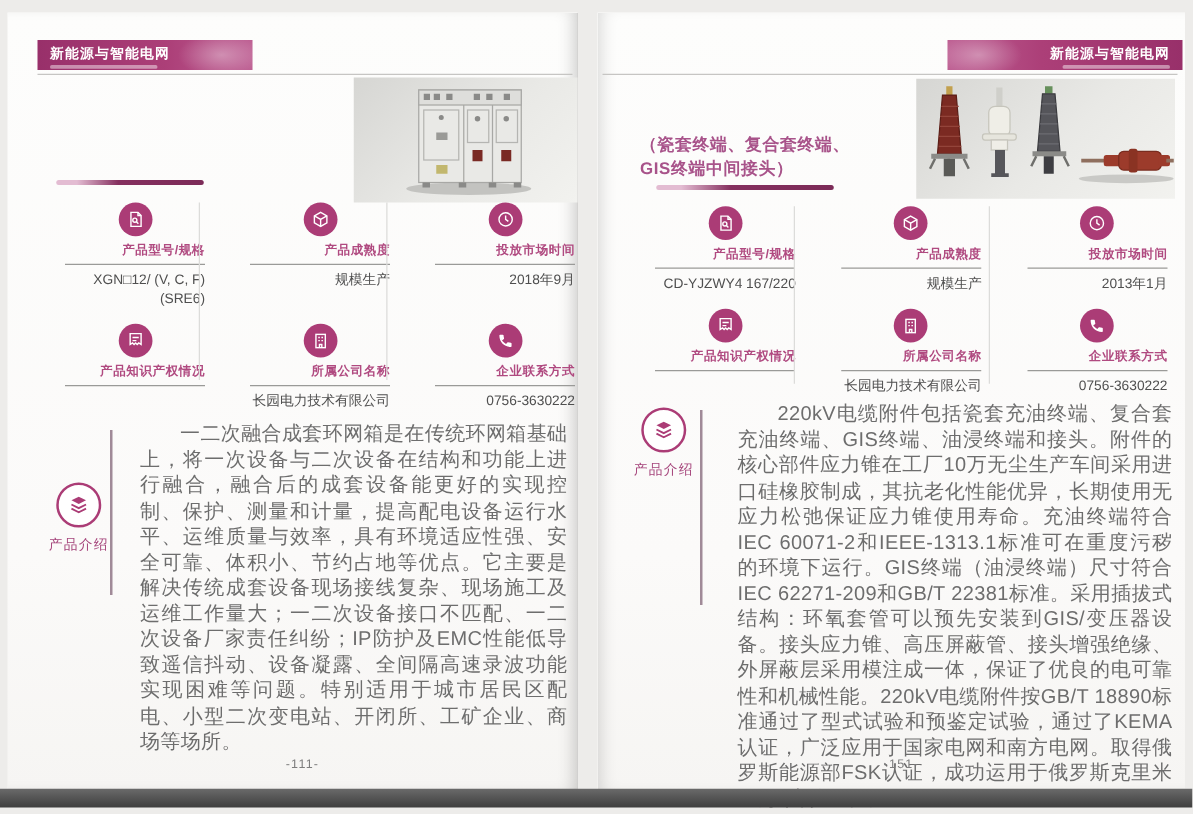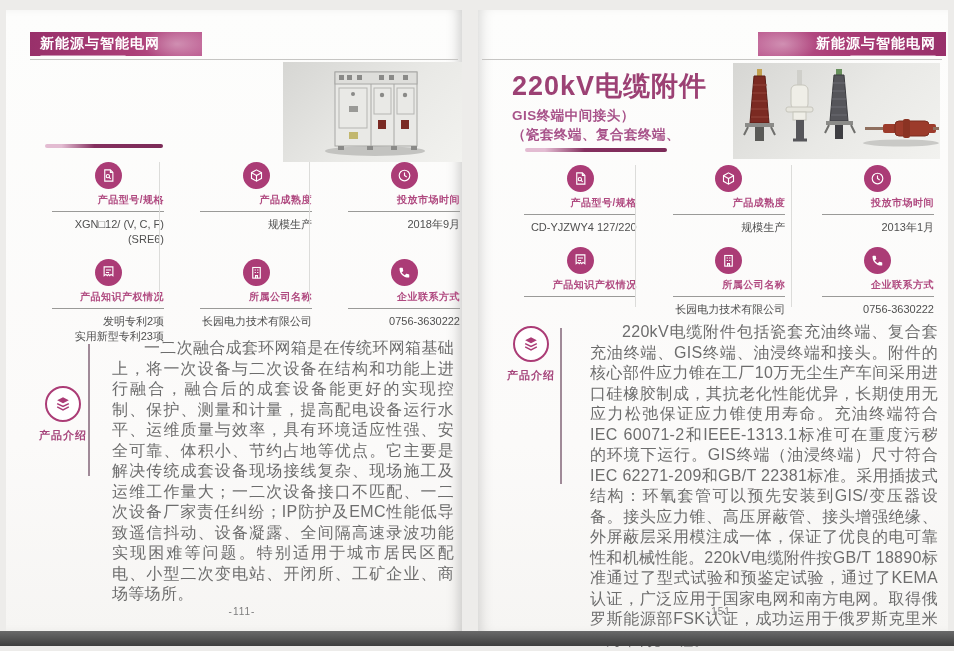--- a/index.html
+++ b/index.html
@@ -23,21 +23,21 @@
   .band{
     position:absolute;top:22px;height:24px;width:172px;
     color:#fff;overflow:hidden;
   }
   .band-left{left:24px;background:linear-gradient(90deg,#98306a,#ac3f78 60%,#bd5e92);}
   .band-right{right:2px;width:188px;background:linear-gradient(270deg,#98306a,#ac3f78 60%,#bd5e92);}
   .band .swoosh{position:absolute;top:-6px;width:70px;height:36px;border-radius:50%;
     background:radial-gradient(ellipse at center,rgba(255,255,255,.35),rgba(255,255,255,0) 70%);}
   .band-left .swoosh{right:-10px;}
   .band-right .swoosh{left:-10px;}
-  .band .btitle{position:relative;font-size:14px;font-weight:bold;letter-spacing:1px;padding:3px 10px 0;}
+  .band .btitle{position:relative;font-size:11px;font-weight:bold;letter-spacing:1px;padding:3px 10px 0;}
   .band-right .btitle{text-align:right;}
   .band .bsub{position:relative;height:3px;width:86px;margin:2px 10px 0;background:rgba(255,255,255,.45);border-radius:2px;}
   .band-right .bsub{margin-left:auto;}
   .rule{position:absolute;top:49px;height:1px;background:#c6c5c3;}
   #page-left .rule{left:24px;right:4px;}
   #page-right .rule{left:4px;right:6px;}
 
   
   .ptitle{
     position:absolute;font-weight:bold;color:#9c4174;letter-spacing:1px;
@@ -72,21 +72,21 @@
   #page-right .vline{top:155px;height:142px;}
   .vline.v1{left:33.5%;} .vline.v2{left:66.5%;}
 
   
   .intro-side{position:absolute;text-align:center;width:54px;}
   #page-left .intro-side{left:30px;top:376px;}
   #page-right .intro-side{left:26px;top:316px;}
   .lcircle{width:32px;height:32px;border-radius:50%;border:2px solid #ab3c76;background:#fff;
     display:flex;align-items:center;justify-content:center;margin:0 auto;}
   .lcircle svg{width:20px;height:20px;}
-  .intro-label{font-size:11px;font-weight:bold;color:#a6467c;margin-top:6px;letter-spacing:1px;}
+  .intro-label{font-size:11px;font-weight:normal;color:#a6467c;margin-top:6px;letter-spacing:1px;}
   .intro-vline{position:absolute;width:2px;background:#a08a98;}
   #page-left .intro-vline{left:82px;top:334px;height:132px;}
   #page-right .intro-vline{left:82px;top:318px;height:156px;}
   .intro-text{
     position:absolute;font-size:16px;color:#6d6d6d;line-height:20.5px;
     text-align:justify;text-indent:2em;letter-spacing:.3px;
   }
   #page-left .intro-text{left:106px;right:8px;top:328px;}
   #page-right .intro-text{left:112px;right:10px;top:312px;}
 
@@ -185,22 +185,20 @@
     </div>
     <div class="cell">
       <div class="icircle">
         <svg viewBox="0 0 24 24" fill="none" stroke="#fff" stroke-width="1.8">
             <path d="M5 3h14v14l-3-2-2 2-2-2-2 2-2-2-3 2z"></path>
             <path d="M8 8h8M8 12h5"></path>
           </svg>
       </div>
       <div class="ilabel">产品知识产权情况</div>
       <div class="iline"></div>
-      <div class="ivalue">发明专利2项
-实用新型专利23项</div>
     </div>
     <div class="cell">
       <div class="icircle">
         <svg viewBox="0 0 24 24" fill="none" stroke="#fff" stroke-width="1.8">
             <rect x="6" y="4" width="12" height="17"></rect>
             <path d="M9 8h2M13 8h2M9 12h2M13 12h2M10.5 21v-4h3v4"></path>
           </svg>
       </div>
       <div class="ilabel">所属公司名称</div>
       <div class="iline"></div>
@@ -236,24 +234,23 @@
 </section>
 
 <section class="page" id="page-right">
   <div class="band band-right">
     <div class="swoosh"></div>
     <div class="btitle">新能源与智能电网</div>
     <div class="bsub"></div>
   </div>
   <div class="rule"></div>
 
-  <div class="ptitle">220kV电缆附件</div>
   <div class="psub">
+    <div>（瓷套终端、复合套终端、</div>
     <div>GIS终端中间接头）</div>
-    <div>（瓷套终端、复合套终端、</div>
   </div>
   <div class="tline"></div>
 
   <div class="photo">
     <svg viewBox="0 0 207 96">
       <rect x="24" y="6" width="5" height="7" fill="#c2a04e"></rect>
       <polygon points="21,13 32,13 36,60 17,60" fill="#7b2a22" stroke="#5c1e17" stroke-width="1"></polygon>
       <path d="M20 22h14M19 30h15M19 38h16M18 46h17M18 54h18" stroke="#93443a" stroke-width="1"></path>
       <rect x="12" y="60" width="29" height="4" fill="#8b8b88"></rect>
       <path d="M15 64l-4 8M38 64l4 8M26 64v8" stroke="#6f6f6c" stroke-width="2"></path>
@@ -288,21 +285,21 @@
       <div class="icircle">
         <svg viewBox="0 0 24 24" fill="none" stroke="#fff" stroke-width="1.8">
             <path d="M6 3h9l4 4v14H6z"></path>
             <path d="M15 3v4h4"></path>
             <circle cx="11" cy="13" r="2.6"></circle>
             <path d="M13 15l2.5 2.5"></path>
           </svg>
       </div>
       <div class="ilabel">产品型号/规格</div>
       <div class="iline"></div>
-      <div class="ivalue">CD-YJZWY4 127/220</div>
+      <div class="ivalue">CD-YJZWY4 167/220</div>
     </div>
     <div class="cell">
       <div class="icircle">
         <svg viewBox="0 0 24 24" fill="none" stroke="#fff" stroke-width="1.8">
             <path d="M12 3l8 4.5v9L12 21l-8-4.5v-9z"></path>
             <path d="M4 7.5l8 4.5 8-4.5M12 12v9"></path>
           </svg>
       </div>
       <div class="ilabel">产品成熟度</div>
       <div class="iline"></div>

